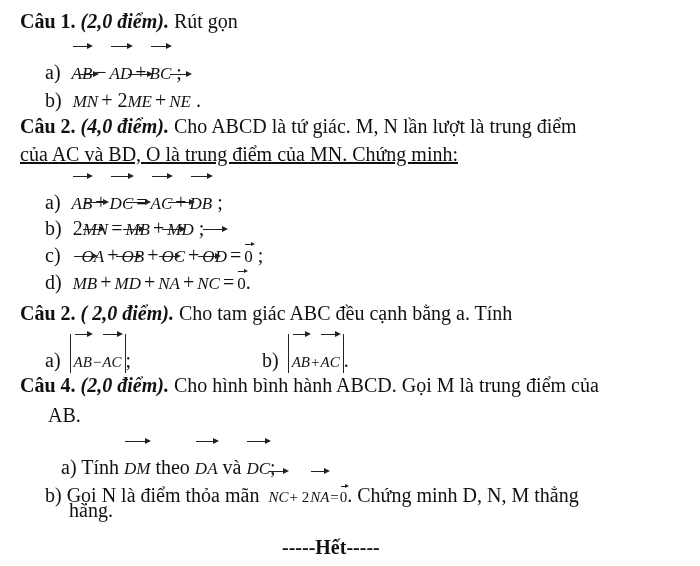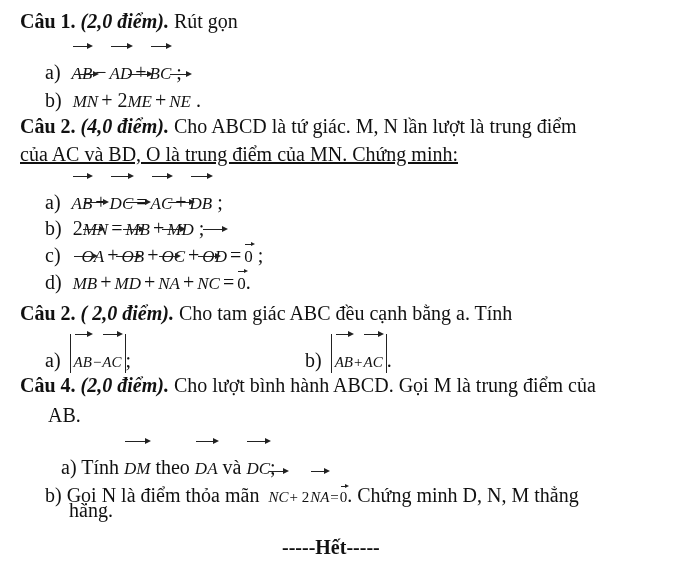--- a/index.html
+++ b/index.html
@@ -69,29 +69,29 @@
 
 <div class="line" style="left:20px; top:303px;">
   <span class="b">Câu 2.</span>
   <span class="bi">( 2,0 điểm).</span>
   <span>Cho tam giác ABC đều cạnh bằng a. Tính</span>
 </div>
 <div class="line" style="left:45px; top:334px;">
   <span>a)</span>
   <span class="abs small" style="margin-left:4px"><span class="vec">AB</span><span class="op">−</span><span class="vec">AC</span></span><span>;</span>
 </div>
-<div class="line" style="left:262px; top:334px;margin-left:43px;">
+<div class="line" style="left:262px; top:334px;">
   <span>b)</span>
   <span class="abs small" style="margin-left:4px"><span class="vec">AB</span><span class="op">+</span><span class="vec">AC</span></span><span>.</span>
 </div>
 
 <div class="line" style="left:20px; top:375px;">
   <span class="b">Câu 4.</span>
   <span class="bi">(2,0 điểm).</span>
-  <span>Cho lượt bình hành ABCD. Gọi M là trung điểm của</span>
+  <span>Cho hình bình hành ABCD. Gọi M là trung điểm của</span>
 </div>
 <div class="line" style="left:20px; top:405px;margin-left:28px;">AB.</div>
 
 <div class="line" style="left:61px; top:441px;">
   <span>a)</span>
   <span>Tính</span>
   <span class="vec">DM</span>
   <span>theo</span>
   <span class="vec">DA</span>
   <span>và</span>

